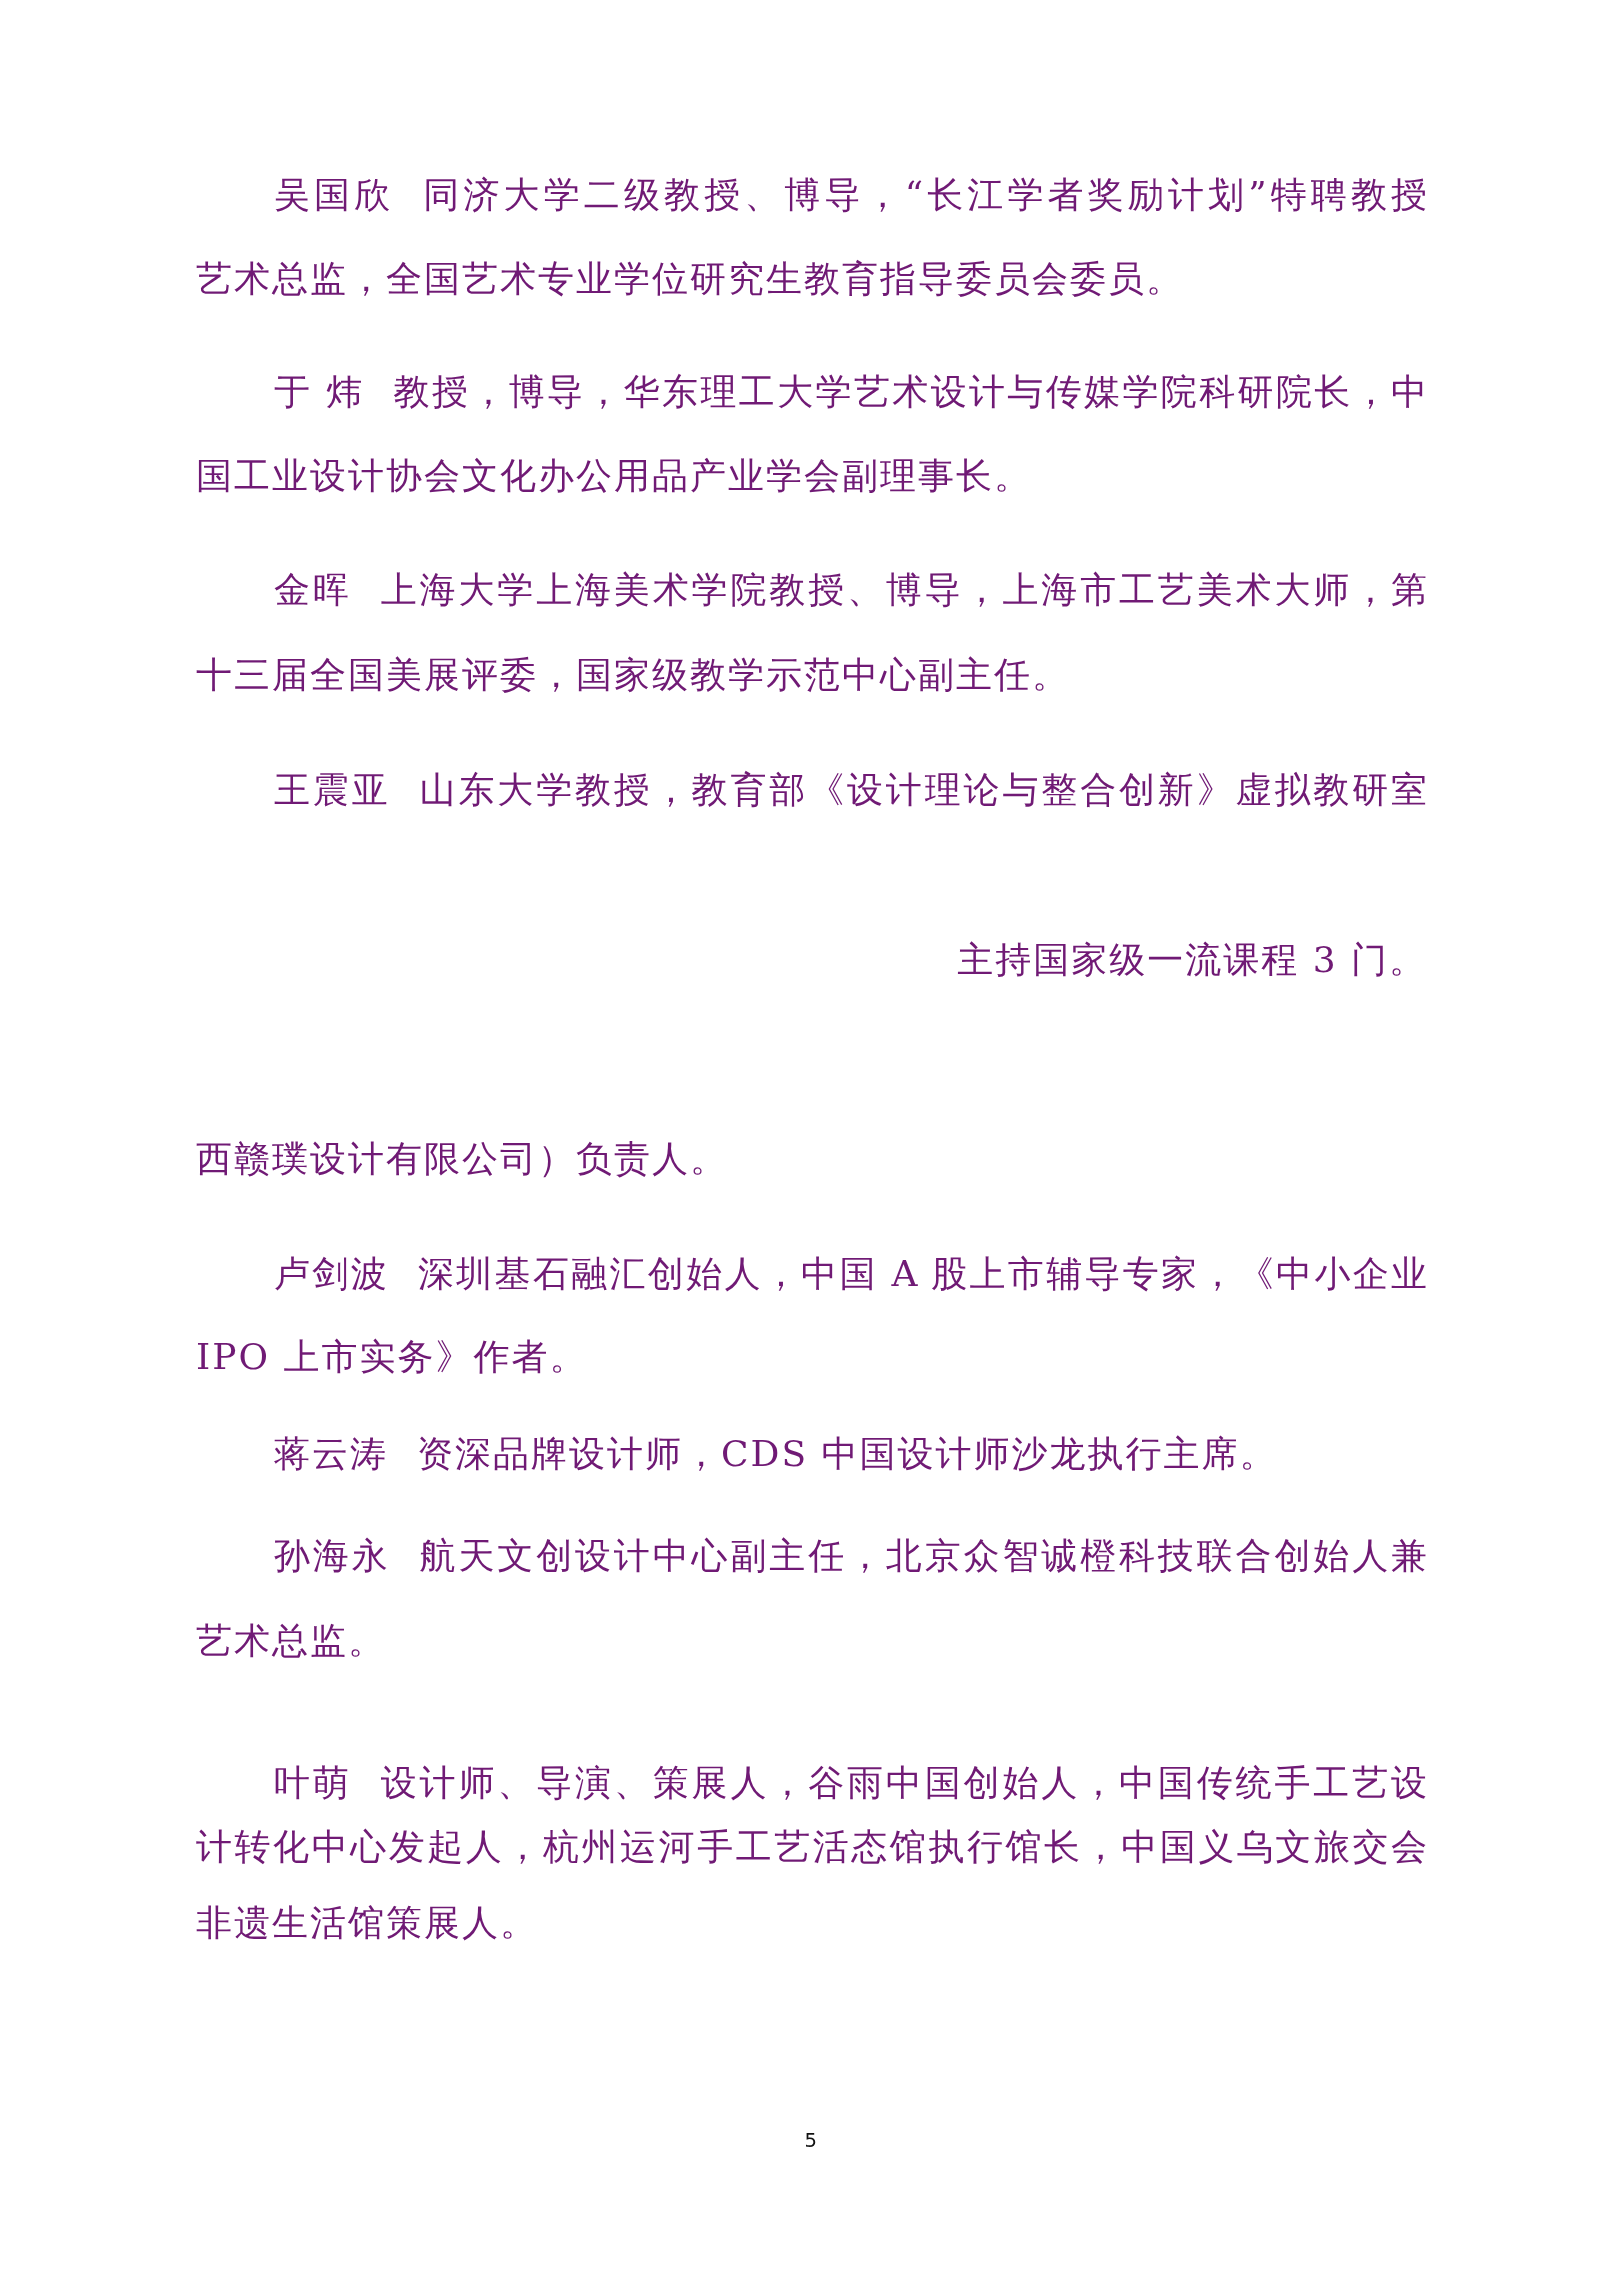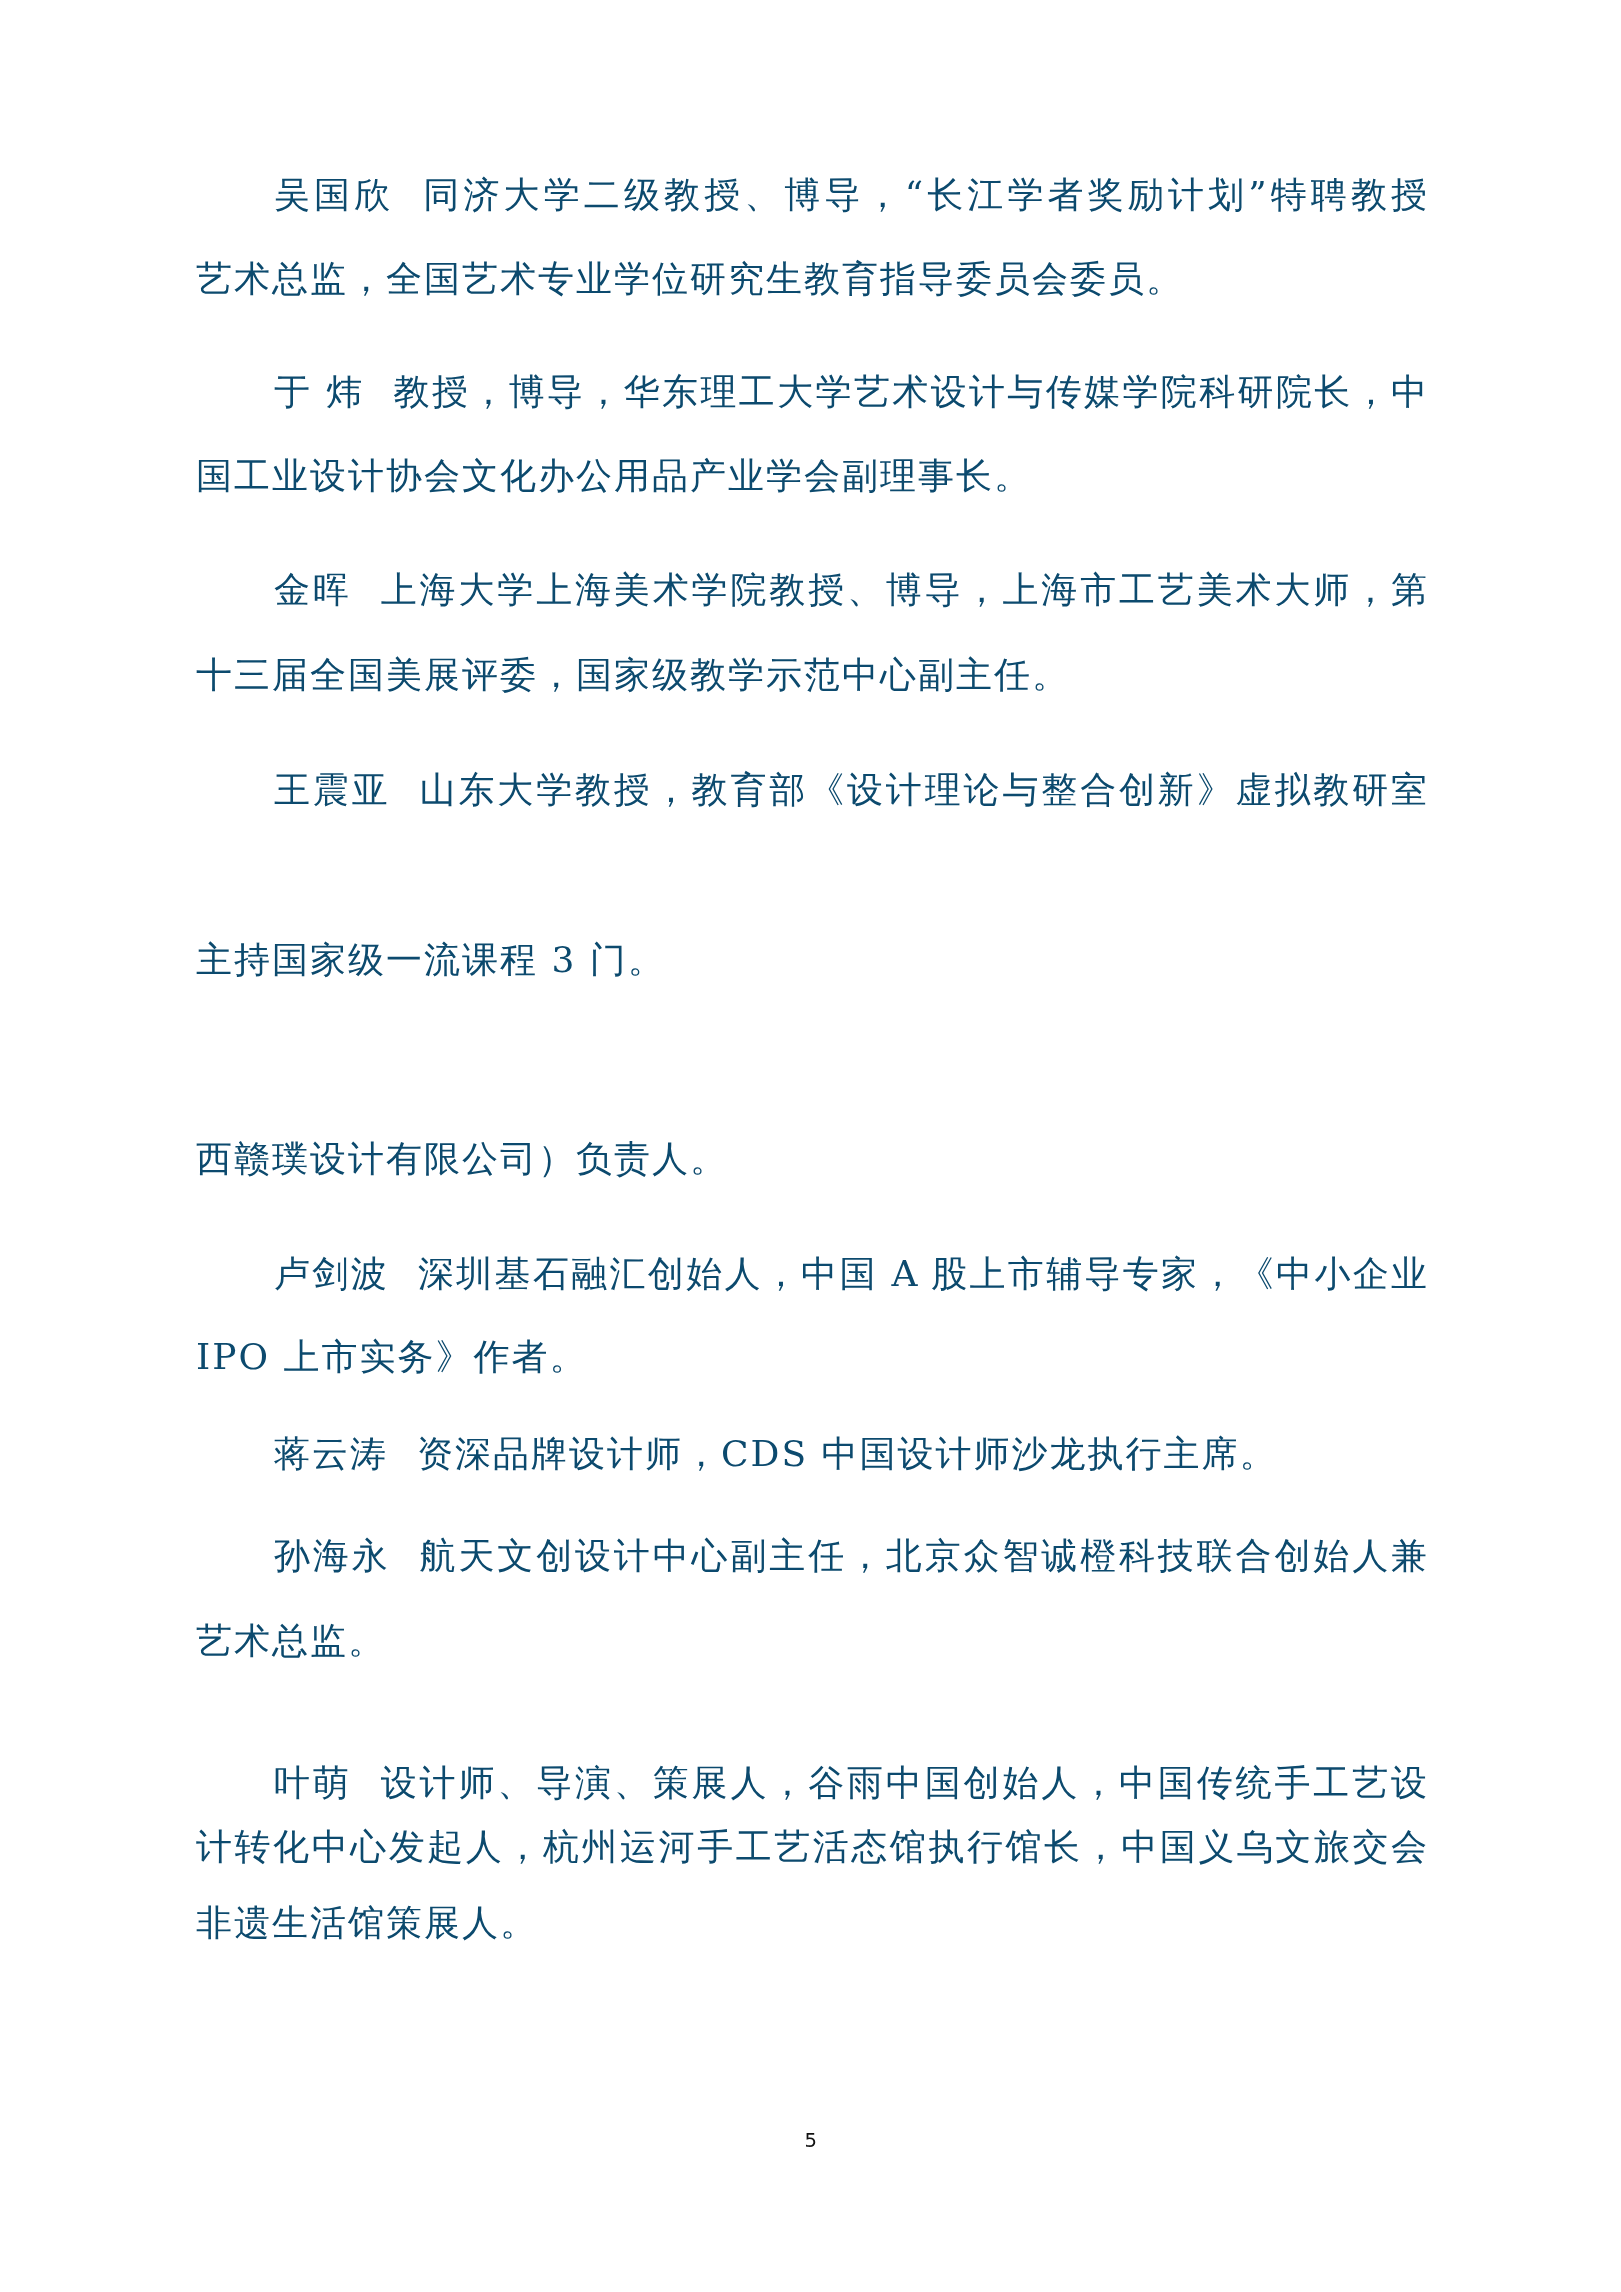--- a/index.html
+++ b/index.html
@@ -6,21 +6,21 @@
   body { width: 1621px; height: 2293px; position: relative; overflow: hidden; }
   .page { position: absolute; left: 0; top: 0; width: 1621px; height: 2293px; background: #ffffff; }
   .line {
     position: absolute;
     left: 196px;
     width: 1231px;
     height: 43px;
     font-family: "DejaVu Serif", "Liberation Serif", serif;
     font-size: 36px;
     line-height: 43px;
-    color: #0c4a6e;
+    color: #701a75;
     white-space: nowrap;
     letter-spacing: 2px;
   }
   .line.full { text-align: justify; text-align-last: justify; letter-spacing: 0; }
   .line.indent { left: 274px; width: 1153px; }
   .name { margin-right: 29px; }
   .pagenum {
     position: absolute;
     left: 801px;
     top: 2129px;
@@ -39,21 +39,21 @@
   <div class="line full indent" style="top:173px;"><span class="name">吴国欣</span><span>同济大学二级教授、博导，“长江学者奖励计划”特聘教授</span></div>
   <div class="line" style="top:257px;">艺术总监，全国艺术专业学位研究生教育指导委员会委员。</div>
 
   <div class="line full indent" style="top:370px;"><span class="name">于 炜</span><span>教授，博导，华东理工大学艺术设计与传媒学院科研院长，中</span></div>
   <div class="line" style="top:454px;">国工业设计协会文化办公用品产业学会副理事长。</div>
 
   <div class="line full indent" style="top:568px;"><span class="name">金晖</span><span>上海大学上海美术学院教授、博导，上海市工艺美术大师，第</span></div>
   <div class="line" style="top:653px;">十三届全国美展评委，国家级教学示范中心副主任。</div>
 
   <div class="line full indent" style="top:768px;"><span class="name">王震亚</span><span>山东大学教授，教育部《设计理论与整合创新》虚拟教研室</span></div>
-  <div class="line" style="top:938px;">主持国家级一流课程 3 门。</div>
+  <div class="line" style="top:938px;text-align:right;">主持国家级一流课程 3 门。</div>
 
   <div class="line" style="top:1137px;">西赣璞设计有限公司）负责人。</div>
 
   <div class="line full indent" style="top:1252px;"><span class="name">卢剑波</span><span>深圳基石融汇创始人，中国 A 股上市辅导专家，《中小企业</span></div>
   <div class="line" style="top:1335px;">IPO 上市实务》作者。</div>
 
   <div class="line indent" style="top:1420px;margin-top:12px;"><span class="name">蒋云涛</span><span>资深品牌设计师，CDS 中国设计师沙龙执行主席。</span></div>
 
   <div class="line full indent" style="top:1534px;"><span class="name">孙海永</span><span>航天文创设计中心副主任，北京众智诚橙科技联合创始人兼</span></div>
   <div class="line" style="top:1619px;">艺术总监。</div>

